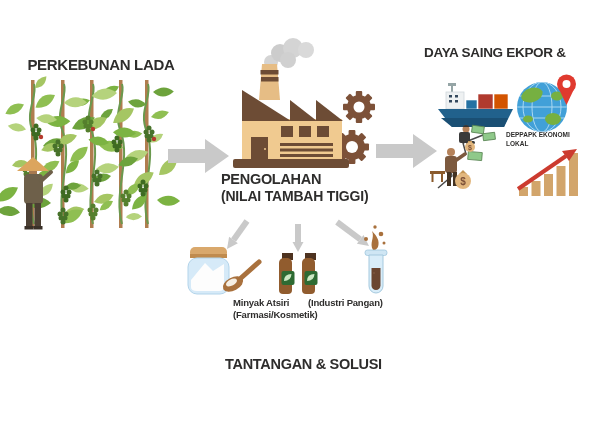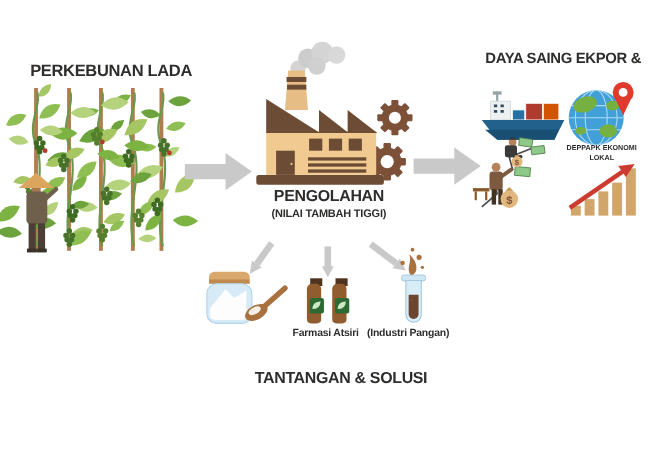--- a/index.html
+++ b/index.html
@@ -1,31 +1,31 @@
 <!DOCTYPE html>
 <html><head>
 <meta charset="utf-8">
 <style>
   *{margin:0;padding:0;box-sizing:border-box}
   body{background:#ffffff}
   .canvas{position:relative;width:600px;height:421px;background:#fff;overflow:hidden;
           font-family:"Liberation Sans",sans-serif}
   svg.scene{position:absolute;left:0;top:0}
-  .t{position:absolute;font-weight:700;color:#2e2d2c;text-align:center;
+  .t{position:absolute;font-weight:700;color:#2e2d2c;
      letter-spacing:-0.3px;line-height:1.12;z-index:5}
   #left-title{left:26px;top:57px;width:150px;font-size:15px;text-align:center}
   #center-caption{left:221px;top:171px;width:156px}
   #center-caption .big{font-size:14.5px}
-  #center-caption .sub{font-size:10px;margin-top:2px;letter-spacing:-0.2px}
+  #center-caption .sub{font-size:14px;margin-top:2px;letter-spacing:-0.2px}
   .prod{top:297px;width:126px;font-size:9.5px;line-height:12px;letter-spacing:-0.2px}
   #prod1{left:150px} #prod2{left:233px} #prod3{left:308px}
   #right-title{left:424px;top:44px;width:176px;font-size:13.5px;line-height:17px}
   #chart-caption{left:506px;top:131px;width:82px;font-size:6.5px;line-height:8.5px;letter-spacing:0}
   #right-bottom{left:416px;top:191px;width:184px;font-size:14px}
-  #footer-title{left:225px;top:336px;width:170px;font-size:14.5px}
+  #footer-title{left:225px;top:356px;width:170px;font-size:14.5px}
 </style>
 </head>
 <body>
 
 <div class="canvas">
 
 <svg class="scene" width="600" height="421" viewBox="0 0 600 421">
   <defs>
     <clipPath id="globeClip">
           <circle cx="542" cy="107" r="25"></circle>
@@ -382,21 +382,22 @@
 </svg>
 
 <div class="t" id="left-title">PERKEBUNAN LADA</div>
 
 <div class="t" id="center-caption">
   <div class="big">PENGOLAHAN</div>
   <div class="sub">(NILAI TAMBAH TIGGI)</div>
 </div>
 
 <div class="t prod" id="prod2">
-  <div>Farmasi Atsiri</div>
+  <div>Minyak Atsiri</div>
+  <div>(Farmasi/Kosmetik)</div>
 </div>
 <div class="t prod" id="prod3">
   <div>(Industri Pangan)</div>
 </div>
 
 <div class="t" id="right-title">
   <div>DAYA SAING EKPOR &amp;</div>
 </div>
 
 <div class="t" id="chart-caption">

